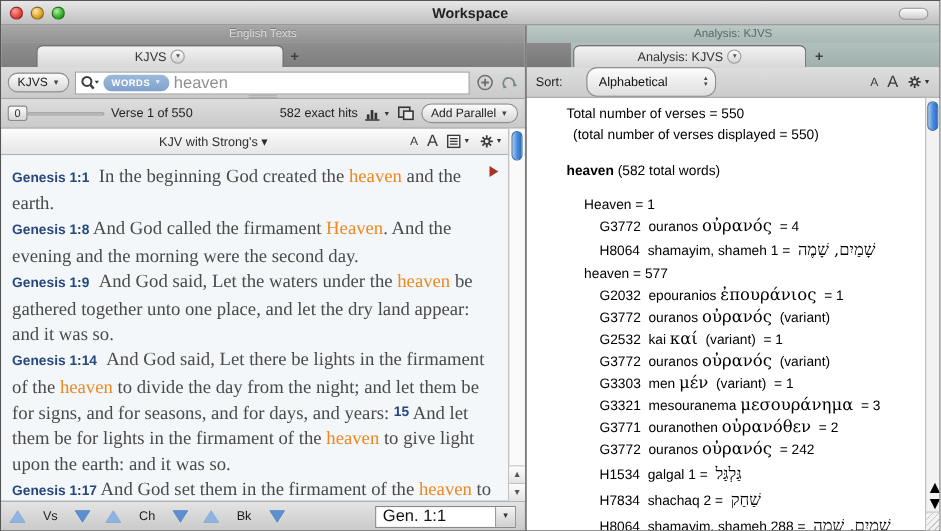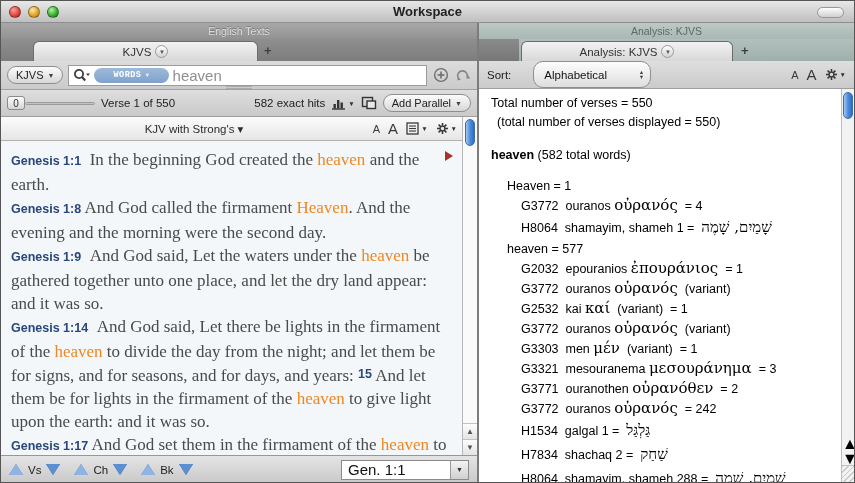--- a/index.html
+++ b/index.html
@@ -41,22 +41,22 @@
   .plus-tab { position:absolute; top:0; bottom:0; display:flex; align-items:center; font-size:13px; font-weight:bold; color:#3f3f3f; }
 
   
   .search-row { height:29px; background:linear-gradient(#dcdcdc,#cbcbcb); border-bottom:1px solid #a2a2a2;
                 display:flex; align-items:center; padding:0 6px; gap:5px; position:relative; }
   .mini-btn { height:18px; border:1px solid #8e8e8e; border-radius:9px; background:linear-gradient(#fcfcfc,#d7d7d7);
               display:flex; align-items:center; padding:0 8px; gap:4px; font-size:11px; color:#222; }
   .mini-btn .dn { font-size:7px; color:#444; }
   .search-field { flex:1; height:21px; background:#fff; border:1px solid #9b9b9b; display:flex; align-items:center;
                   padding:0 4px; gap:4px; }
-  .pill { background:linear-gradient(var(--pill_blue,#9db9da),#7fa3cd); border-radius:8px; height:15px; padding:0 19px;
-          display:flex; align-items:center; gap:4px; color:#fff; font-size:8.5px; font-weight:bold; letter-spacing:.5px;font-family:Liberation Mono, monospace; }
+  .pill { background:linear-gradient(var(--pill_blue,#9db9da),#7fa3cd); border-radius:8px; height:15px; padding:0 7px;
+          display:flex; align-items:center; gap:4px; color:#fff; font-size:8.5px; font-weight:bold; letter-spacing:.5px; }
   .pill .dn { font-size:6px; color:#eef; }
   .query-text { font-size:15px; color:#8f8f8f; }
   .round-icon { width:17px; height:17px; display:flex; align-items:center; justify-content:center; }
   .splitter-grip { position:absolute; bottom:0; left:50%; transform:translateX(-50%); width:26px; height:3px;
                    border-top:1px solid #aaa; border-bottom:1px solid #aaa; }
 
   
   .hits-row { height:27px; background:linear-gradient(#dedede,#c9c9c9); border-bottom:1px solid #9e9e9e;
               display:flex; align-items:center; padding:0 6px; gap:6px; font-size:11.5px; color:#222; }
   .slider { display:flex; align-items:center; width:88px; }
@@ -90,21 +90,21 @@
                     background:linear-gradient(90deg,#a6c8f0,#4a8ee0 50%,#2e6dbd); border:1px solid #3d6ca8; }
   .vscroll .arrows { position:absolute; left:0; right:0; display:flex; flex-direction:column; }
   .vscroll .acell { height:16px; border-top:1px solid #c2c2c2; font-size:8px; color:#555;
                     display:flex; align-items:center; justify-content:center; background:linear-gradient(#fdfdfd,#e4e4e4); }
   .grip { position:absolute; left:0; right:0; bottom:0; height:18px; border-top:1px solid #c2c2c2;
           background:repeating-linear-gradient(135deg,#c9c9c9 0 1px,#f2f2f2 1px 4px); }
 
   
   .nav-bar { height:28px; background:linear-gradient(#e4e4e4,#c9c9c9); border-top:1px solid #979797;
              display:flex; align-items:center; padding:0 8px; gap:14px; font-size:11.5px; color:#1c1c1c; }
-  .nav-group { display:flex; align-items:center; gap:5px; }
+  .nav-group { display:flex; align-items:center; gap:16px; }
   .tri { width:0; height:0; }
   .tri.up { border-left:7px solid transparent; border-right:7px solid transparent;
             border-bottom:11px solid var(--nav_blue_up,#8fb3e2); filter:drop-shadow(0 0 .5px #4a77ae); }
   .tri.down { border-left:7px solid transparent; border-right:7px solid transparent;
               border-top:11px solid var(--nav_blue_down,#5b8fd0); filter:drop-shadow(0 0 .5px #3c66a0); }
   .ref-combo { margin-left:auto; display:flex; height:20px; border:1px solid #8a8a8a; background:#fff; width:128px; }
   .ref-combo .val { flex:1; font-size:15px; display:flex; align-items:center; padding-left:6px; color:#111;text-align:center; }
   .ref-combo .btn { width:18px; background:linear-gradient(#f4f4f4,#cfcfcf); border-left:1px solid #9a9a9a;
                     display:flex; align-items:center; justify-content:center; font-size:7px; color:#333; }
 
@@ -112,21 +112,21 @@
   .sort-row { height:28px; background:linear-gradient(#dedede,#cbcbcb); border-bottom:1px solid #9e9e9e;
               display:flex; align-items:center; padding:0 8px; gap:22px; font-size:11.5px; color:#222; }
   .popup { height:27px; min-width:118px; border:1px solid #8e8e8e; border-radius:10px;
            background:linear-gradient(#fdfdfd,#dedede); display:flex; align-items:center; padding:0 6px 0 10px;
            font-size:11.5px; color:#111; }
   .popup .stepper { margin-left:auto; display:flex; flex-direction:column; font-size:5.5px; line-height:4.5px; color:#444; }
   .sort-icons { margin-left:auto; display:flex; align-items:center; gap:8px; }
   .analysis-wrap { flex:1; position:relative; background:#fff; min-height:0; }
   .analysis-content { position:absolute; inset:0 13px 0 0; padding:5px 4px 0 12px; overflow:hidden;
                       font-size:12.5px; color:#000; }
-  .aline { line-height:19px; white-space:nowrap; }
+  .aline { line-height:19px; white-space:nowrap;margin-left:24px; }
   .aline.ind1 { padding-left:16px; } .aline.ind2 { padding-left:30px; }
   .aline .greek  { font-family:"DejaVu Serif", serif; font-size:15px; }
   .aline .hebrew { font-family:"DejaVu Serif", serif; font-size:15px; }
   .aline.has-hebrew { line-height:23px; }
   .word-line { margin-top:14px; }
   .word-line b { font-weight:bold; }
   .first-group { margin-top:12px; }
   .rscroll { position:absolute; right:0; top:0; bottom:0; width:13px; background:#f2f2f2; border-left:1px solid #bdbdbd; }
   .rscroll .thumb { position:absolute; top:3px; left:1px; width:10px; height:27px; border-radius:6px;
                     background:linear-gradient(90deg,#a6c8f0,#4a8ee0 50%,#2e6dbd); border:1px solid #3d6ca8; }

